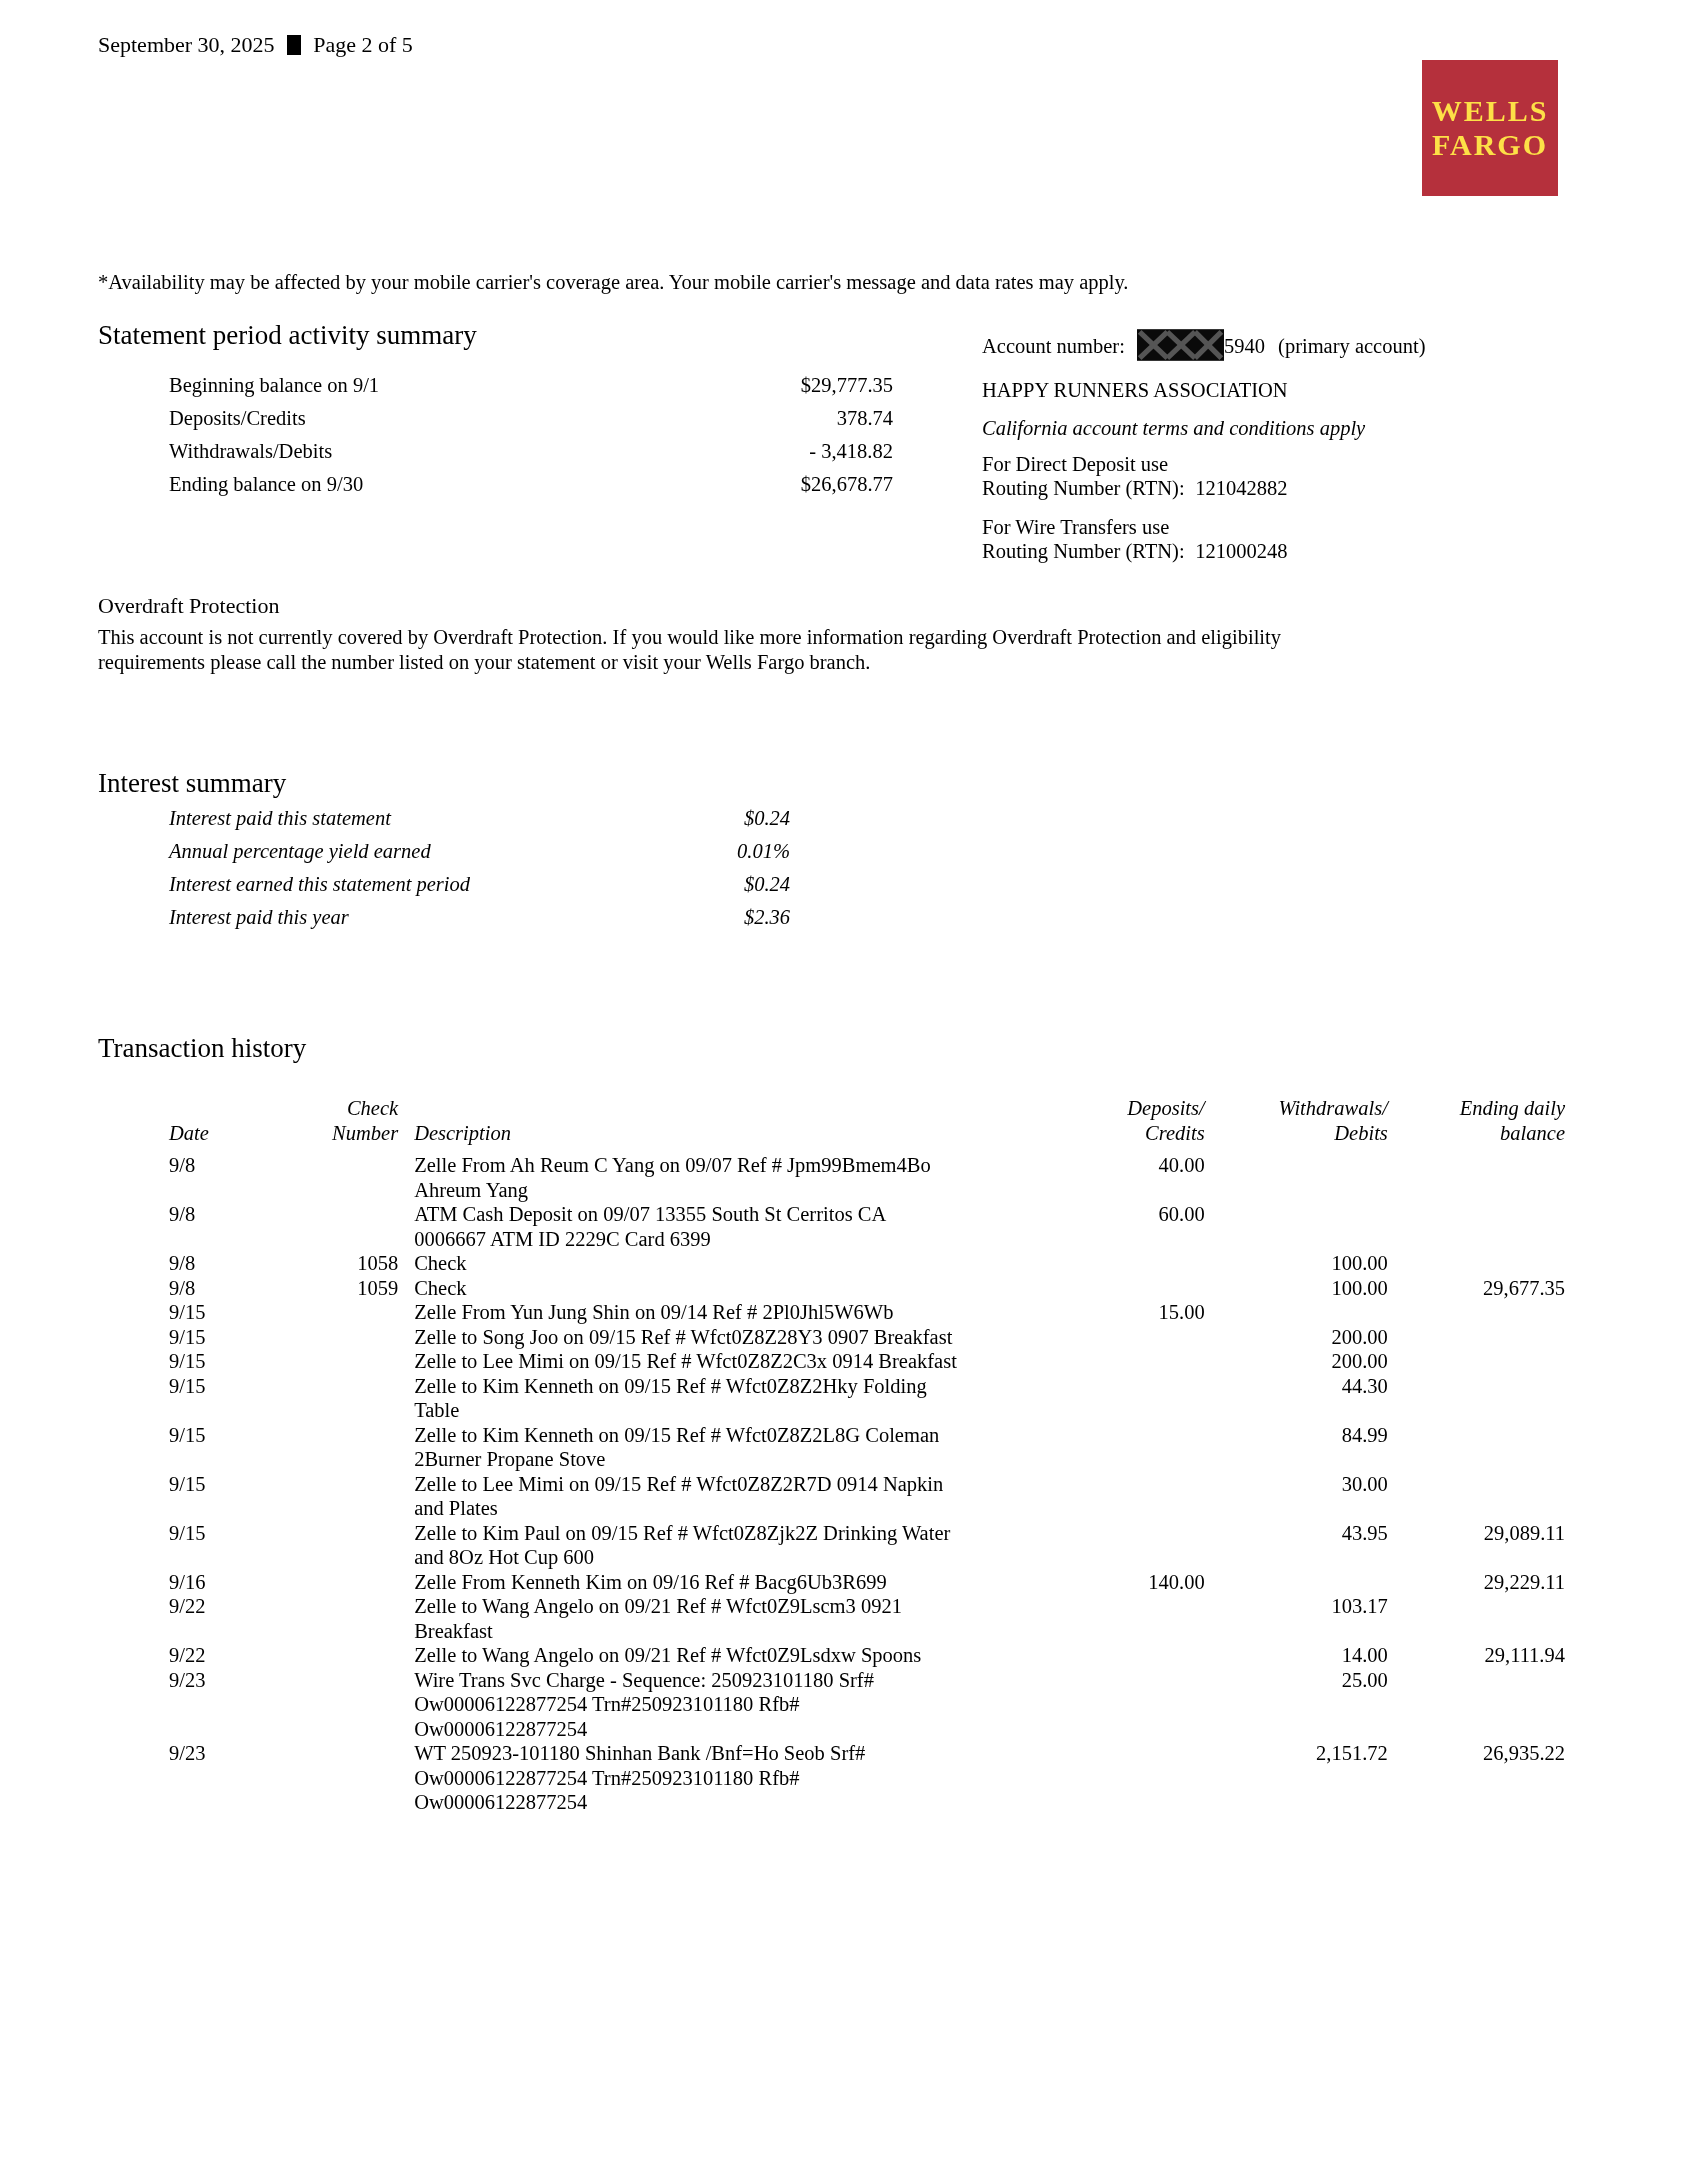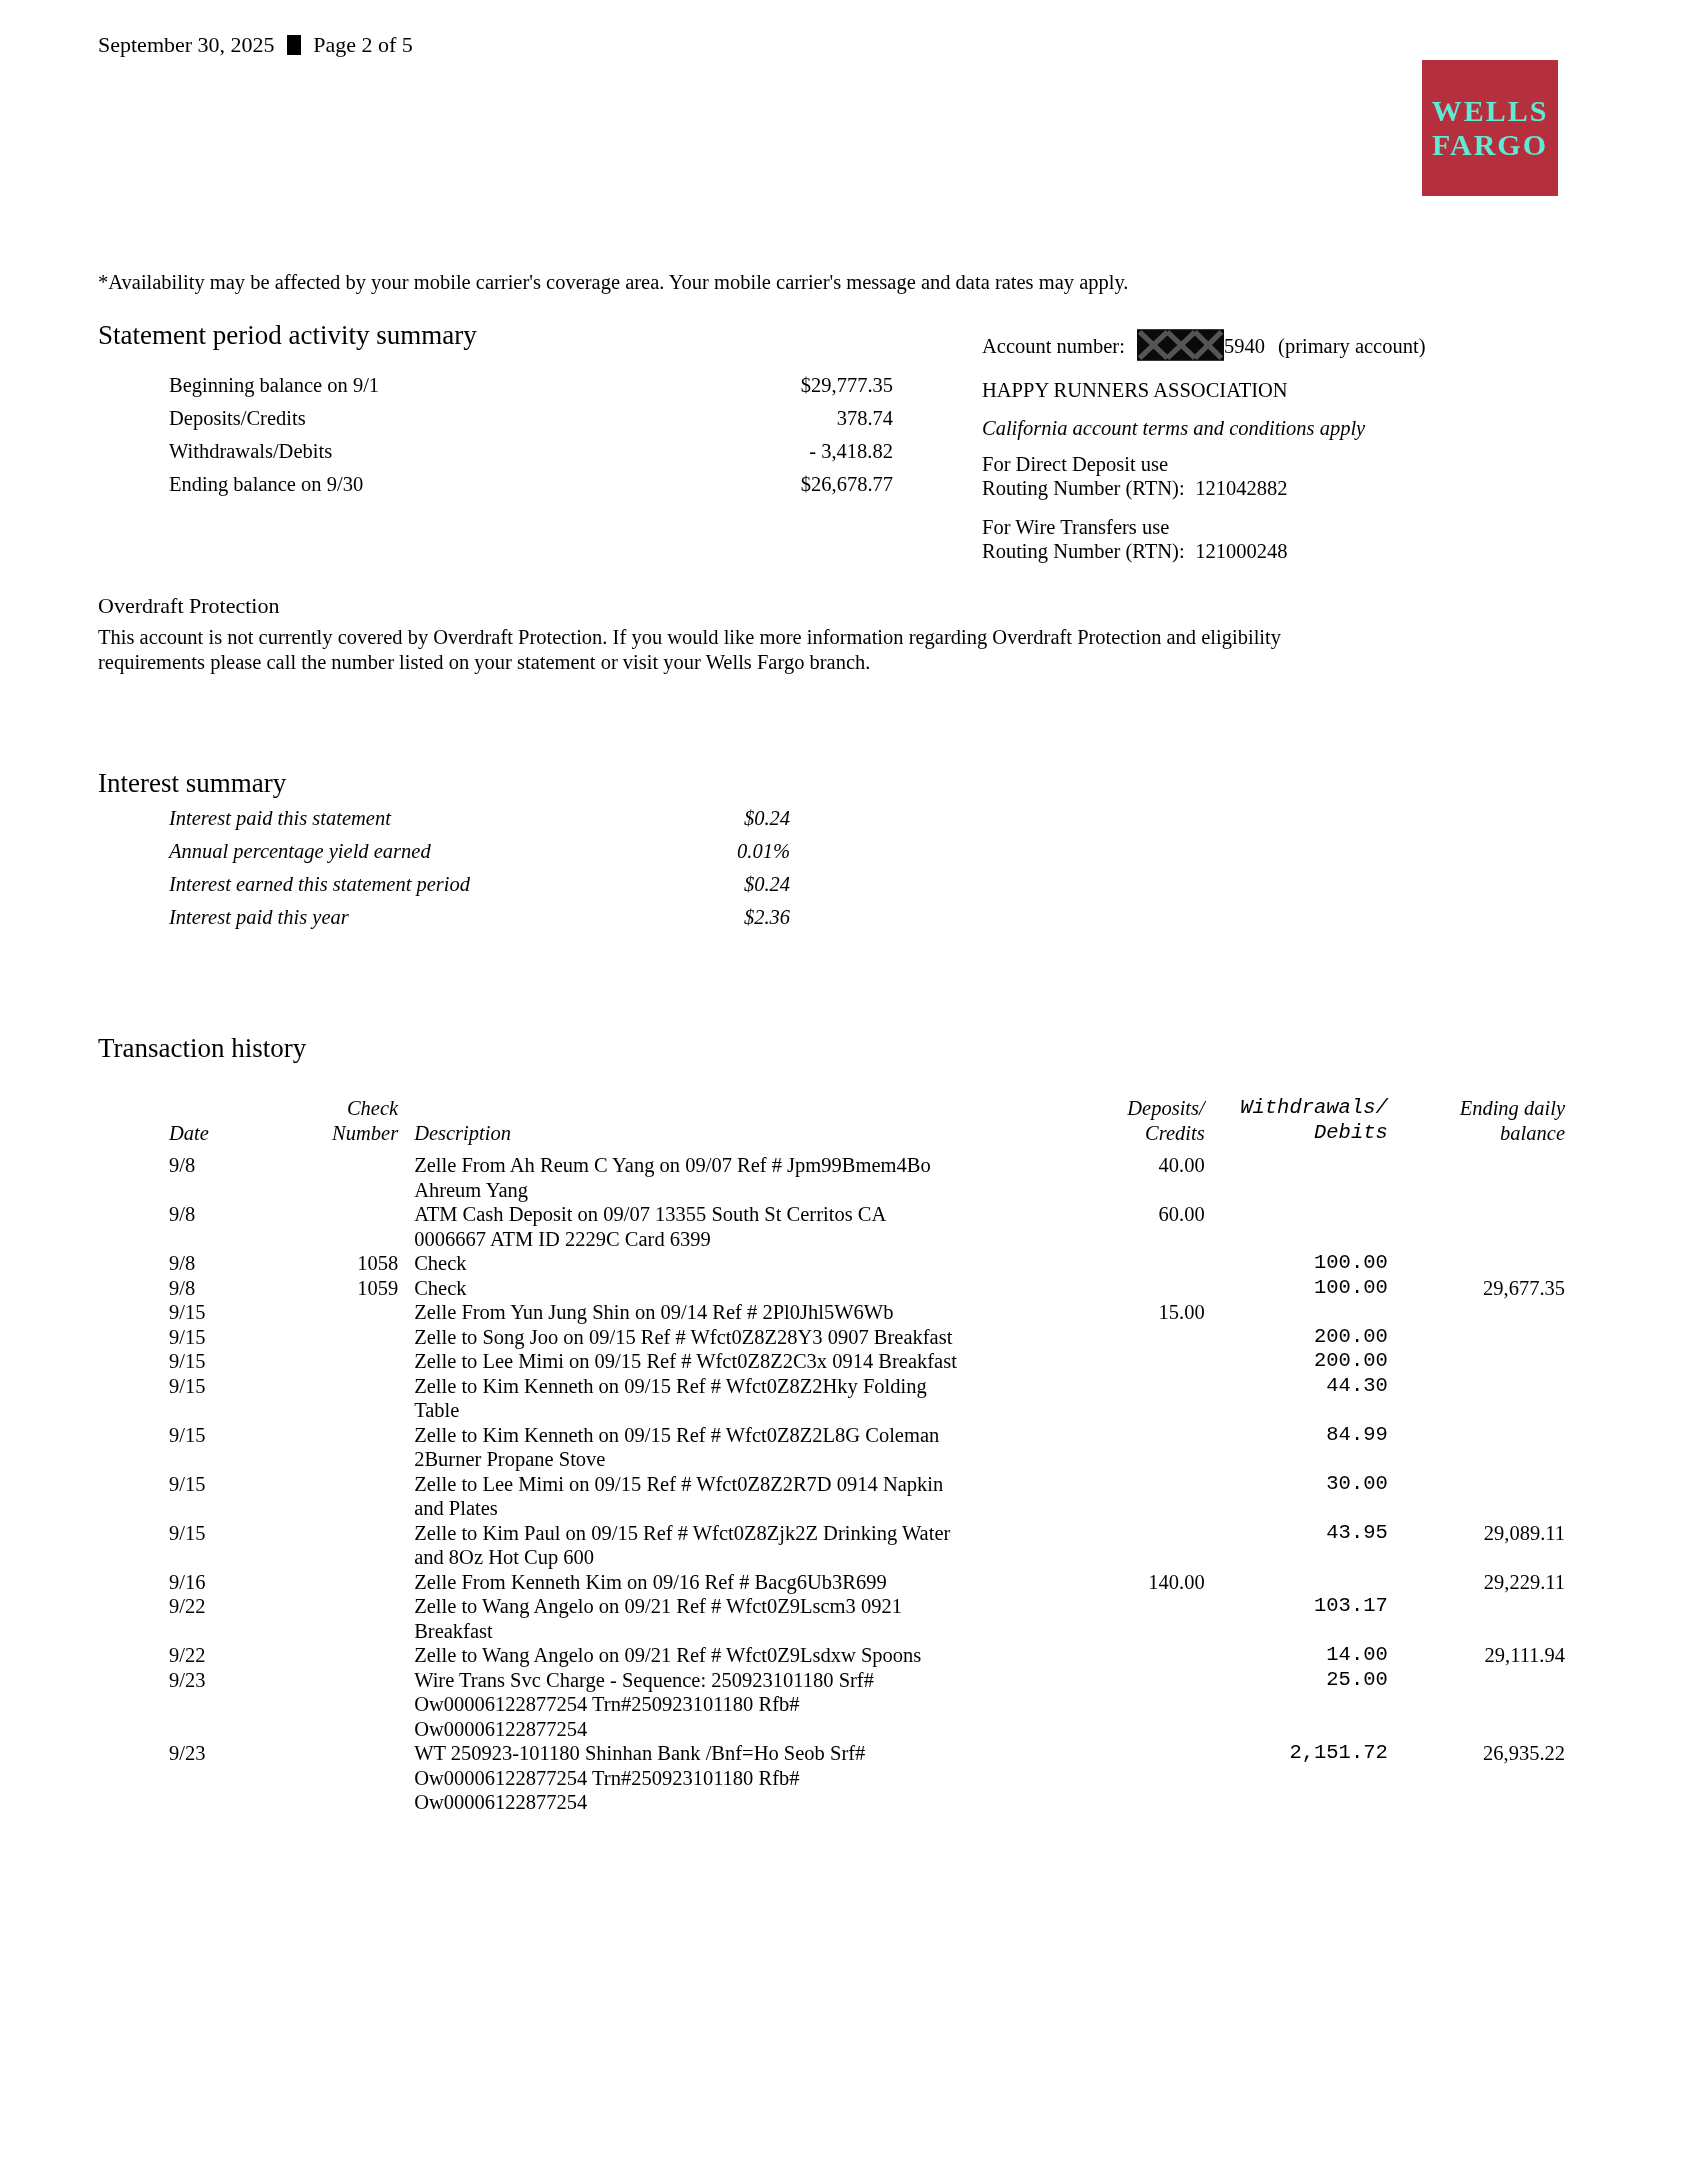--- a/index.html
+++ b/index.html
@@ -58,34 +58,34 @@
   
   #tx-table-wrap { left:169px; top:1096px; width:1396px; }
   table { border-collapse:collapse; table-layout:fixed; width:1396px; }
   th, td { padding:0; font-weight:normal; box-sizing:border-box; }
   thead th { font-style:italic; vertical-align:bottom; padding-bottom:8px; line-height:24.5px; }
   tbody td { vertical-align:top; line-height:24.5px; }
   .c-date { width:86px; text-align:left; }
   .c-num  { width:143px; text-align:right; }
   .c-desc { width:677px; text-align:left; padding-left:16px; white-space:pre-line; }
   .c-credit { width:129px; text-align:right; }
-  .c-debit  { width:183px; text-align:right;font-family:Liberation Mono, monospace; }
+  .c-debit  { width:183px; text-align:right; }
   .c-bal    { width:177px; text-align:right; }
   th.c-desc { white-space:normal; }
 </style>
 </head>
 <body>
 
 <div id="page">
 
   <div id="header-line" class="abs">
     <span>September 30, 2025</span><span class="sep-square"></span><span>Page 2 of 5</span>
   </div>
 
-  <div id="logo" class="abs" style="background: rgb(181, 48, 60); color: #5eead4;">
+  <div id="logo" class="abs" style="background: rgb(181, 48, 60); color: #fde047;">
     <span>WELLS</span>
     <span>FARGO</span>
   </div>
 
   <div id="availability" class="abs line">*Availability may be affected by your mobile carrier's coverage area. Your mobile carrier's message and data rates may apply.</div>
 
   <div class="abs section-title" style="left:98px; top:319px;">Statement period activity summary</div>
   <div id="activity-rows" class="abs kv-block">
     <div class="kv-row">
       <span class="kv-label">Beginning balance on 9/1</span>

